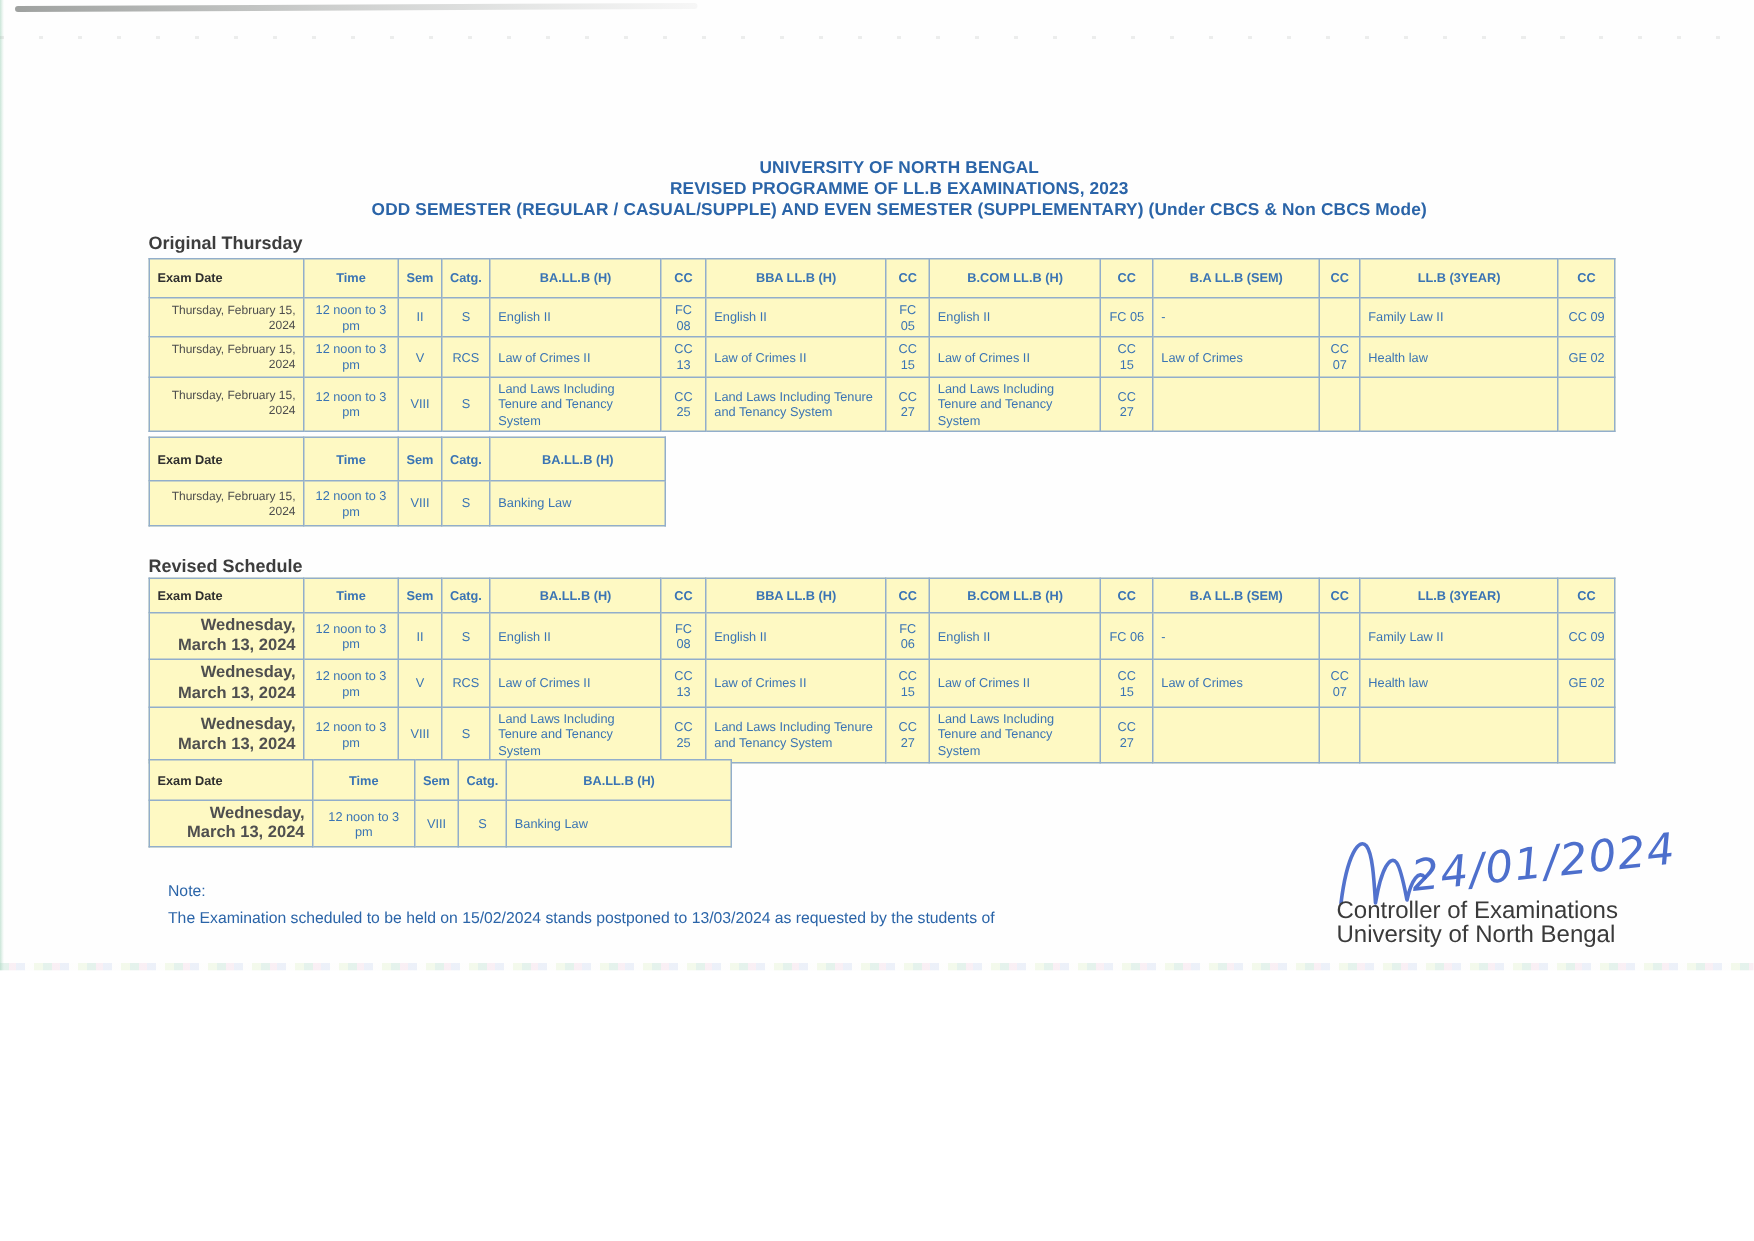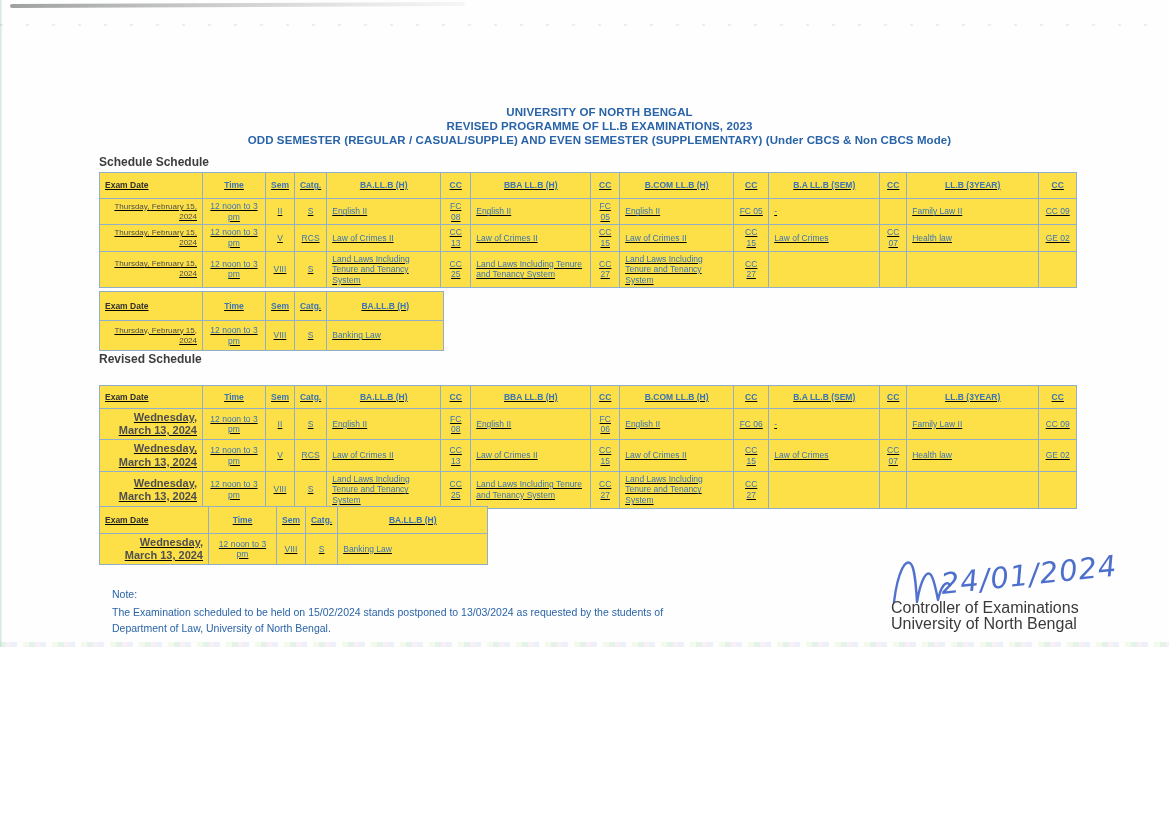--- a/index.html
+++ b/index.html
@@ -38,28 +38,28 @@
   
   .title-block{
     position:absolute;left:15px;top:105px;width:1169px;text-align:center;
     color:#2a64a8;font-weight:700;font-size:11.5px;line-height:14px;letter-spacing:.1px;
   }
   
   .sec-label{
     position:absolute;color:#3d3d3d;font-weight:700;font-size:12px;
   }
   #lbl-original{left:99px;top:155px;}
-  #lbl-revised{left:99px;top:352px;}
+  #lbl-revised{left:99px;top:370px;}
   
   .tbl-wrap{position:absolute;}
   #tbl-original-main{left:99px;top:172px;}
   #tbl-original-extra{left:99px;top:291px;}
   #tbl-revised-main{left:99px;top:385px;}
   #tbl-revised-extra{left:99px;top:506px;}
-  .sched-table{border-collapse:collapse;table-layout:fixed;background:#fde047;text-decoration:underline;}
+  .sched-table{border-collapse:collapse;table-layout:fixed;background:#fef9c3;}
   .sched-table th,.sched-table td{
     border:1px solid #92aecb;padding:2px 5px;font-size:8.5px;color:#3a74b4;
     text-align:center;vertical-align:middle;line-height:1.25;overflow:hidden;
     font-family:"Liberation Sans",sans-serif;
   }
   .sched-table th{font-weight:700;}
   .sched-table th.hdr-date{text-align:left;color:#2f2f2f;}
   .sched-table td.date-cell{text-align:right;color:#4d4d4d;font-size:8px;}
   .sched-table td.left-cell,.sched-table th.left-col{text-align:left;}
   .bold-dates td.date-cell{font-weight:700;font-size:11px;color:#4f4f4f;line-height:1.2;}
@@ -80,21 +80,21 @@
   <div class="smudge-top"></div>
   <div class="speckle-row"></div>
   <div class="noise-bottom"></div>
 
   <div class="title-block">
     <div>UNIVERSITY OF NORTH BENGAL</div>
     <div>REVISED PROGRAMME OF LL.B EXAMINATIONS, 2023</div>
     <div>ODD SEMESTER (REGULAR / CASUAL/SUPPLE) AND EVEN SEMESTER (SUPPLEMENTARY) (Under CBCS &amp; Non CBCS Mode)</div>
   </div>
 
-  <div class="sec-label" id="lbl-original">Schedule Schedule</div>
+  <div class="sec-label" id="lbl-original">Original Thursday</div>
 
   <div class="tbl-wrap" id="tbl-original-main">
       <table class="sched-table">
         <colgroup>
           <col style="width: 103px;">
           <col style="width: 63px;">
           <col style="width: 27px;">
           <col style="width: 28px;">
           <col style="width: 114px;">
           <col style="width: 30px;">
@@ -325,21 +325,20 @@
             <td>S</td>
             <td class="left-cell">Banking Law</td>
           </tr>
         </tbody>
       </table>
     </div>
 
   <div class="note">
     <div class="note-label">Note:</div>
     <div>The Examination scheduled to be held on 15/02/2024 stands postponed to 13/03/2024 as requested by the students of</div>
-    <div>Department of Law, University of North Bengal.</div>
   </div>
 
   <div class="signature">
     <svg width="262" height="60" viewBox="0 0 262 60">
       <path d="M8,50 C12,18 20,6 25,12 C29,17 30,34 31,50 C35,26 41,18 45,23 C48,27 50,38 52,48 C55,34 60,28 64,33" fill="none" stroke="#3f63c8" stroke-width="2.4" stroke-linecap="round" stroke-linejoin="round" opacity="0.9"></path>
       <text x="56" y="42" font-size="29" font-style="italic" fill="#3f63c8" opacity="0.92" transform="rotate(-6 56 42)" style="font-family:'DejaVu Sans',sans-serif;letter-spacing:1px;">24/01/2024</text>
     </svg>
     <div class="sig-print">
       <div>Controller of Examinations</div>
       <div>University of North Bengal</div>

